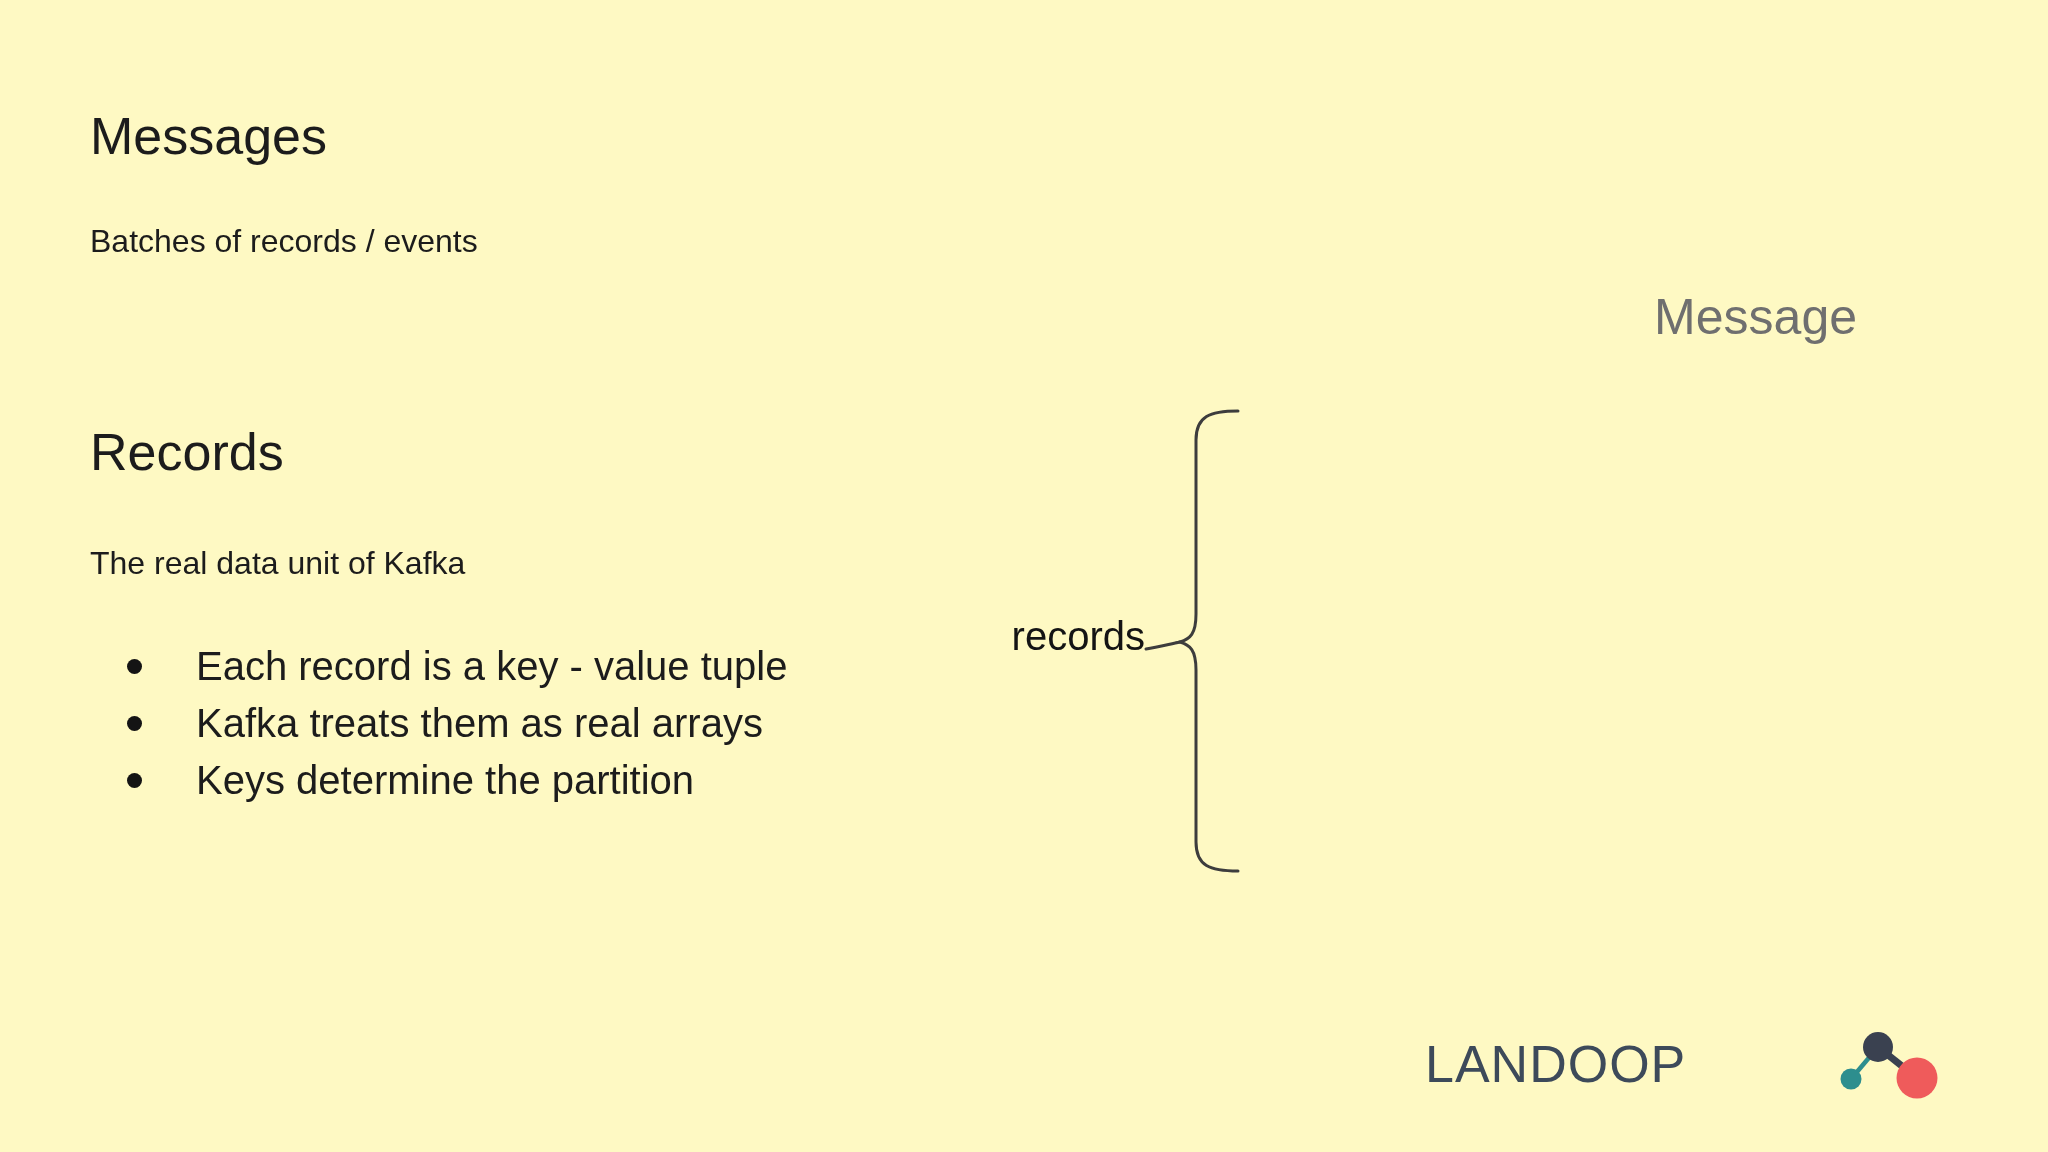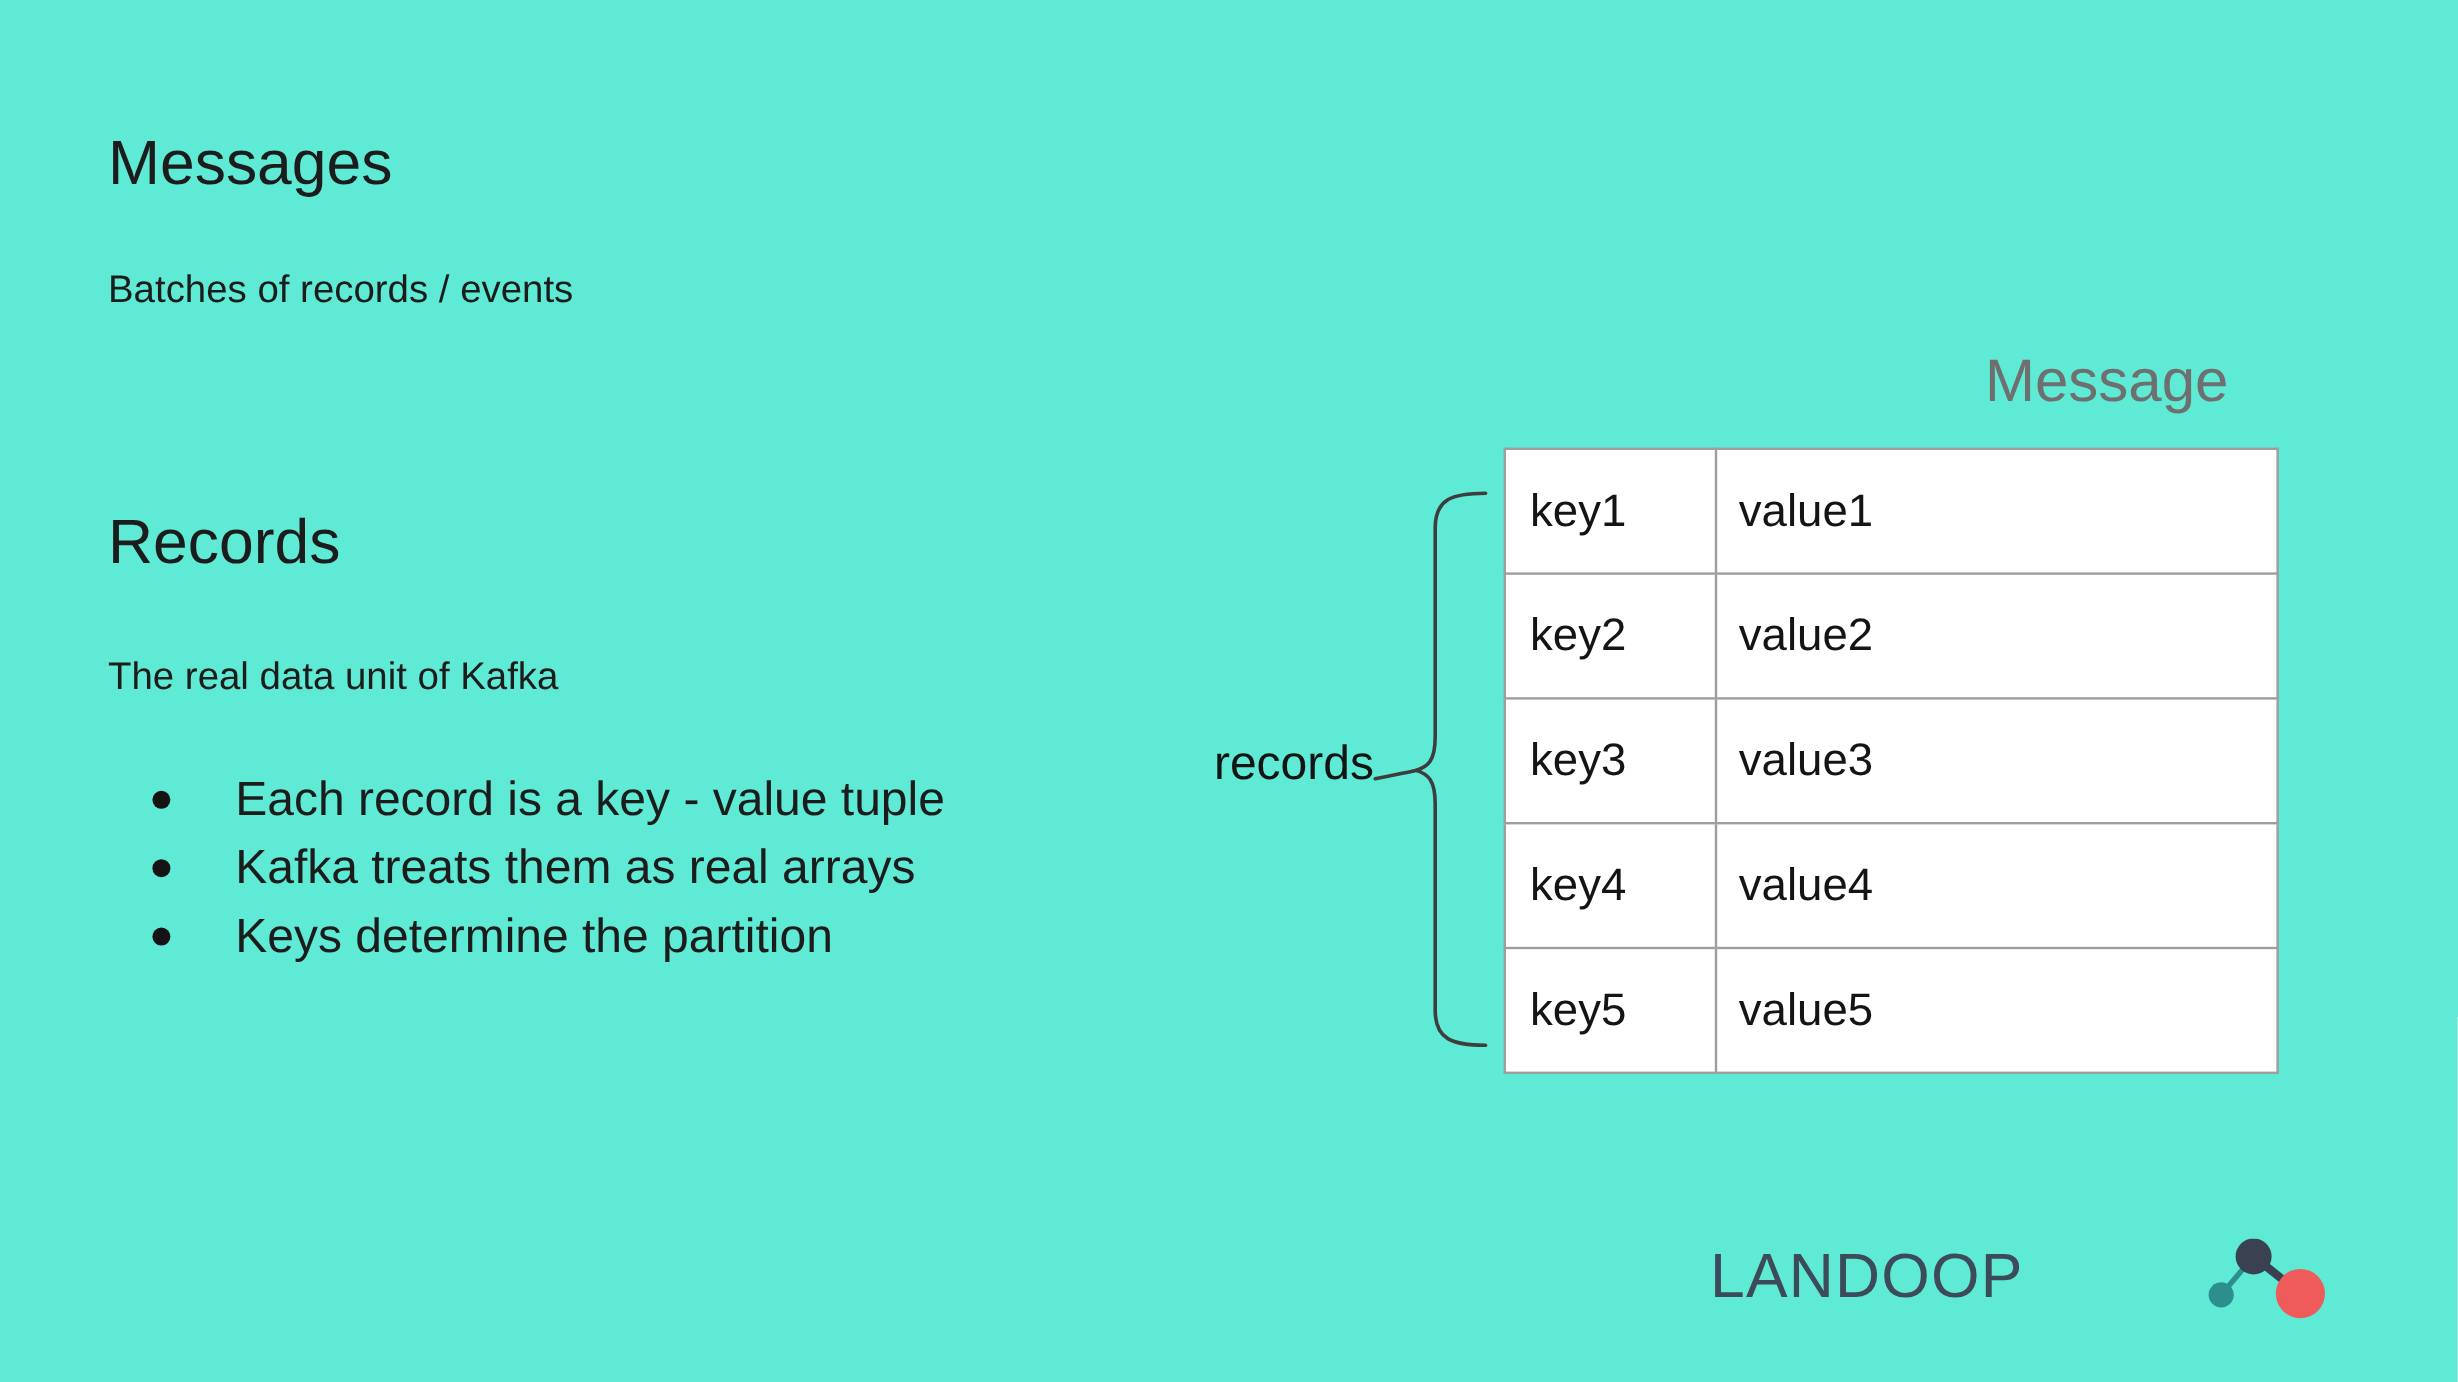--- a/index.html
+++ b/index.html
@@ -1,17 +1,17 @@
 <!DOCTYPE html>
 <html><head>
 <meta charset="utf-8">
 <style>
   html,body { margin:0; padding:0; background:#e8e8e8; }
   .slide {
-    position:relative; width:2048px; height:1152px; background:#5eead4;
+    position:relative; width:2048px; height:1152px; background:#fef9c3;
     font-family:"Liberation Sans", sans-serif; color:#1c1c1c; overflow:hidden;
   }
   .abs { position:absolute; }
   .heading { font-size:52px; line-height:1; font-weight:400; }
   .subtext { font-size:32px; line-height:1.2; font-weight:400; }
 
   
   .bullets { list-style:none; margin:0; padding:0; position:absolute; left:120px; top:638px; }
   .bullet { display:flex; align-items:flex-start; }
   .bullet .dot {
@@ -84,44 +84,20 @@
   <div class="diagram-title">Message</div>
 
   <div class="records-label">records</div>
 
   <svg class="brace-svg" viewBox="0 0 120 466" xmlns="http://www.w3.org/2000/svg">
     <path d="M 98 3 C 70 3 56 8 56 32 L 56 206 C 56 226 50 231 40 234
              C 50 237 56 242 56 262 L 56 434 C 56 458 70 463 98 463" stroke="#3d3d3d"></path>
     <path d="M 6 241 C 18 239 30 236 40 234" stroke="#3d3d3d"></path>
   </svg>
 
-  <table class="msg-table">
-    <tbody>
-      <tr>
-        <td class="key">key1</td>
-        <td class="val">value1</td>
-      </tr>
-      <tr>
-        <td class="key">key2</td>
-        <td class="val">value2</td>
-      </tr>
-      <tr>
-        <td class="key">key3</td>
-        <td class="val">value3</td>
-      </tr>
-      <tr>
-        <td class="key">key4</td>
-        <td class="val">value4</td>
-      </tr>
-      <tr>
-        <td class="key">key5</td>
-        <td class="val">value5</td>
-      </tr>
-    </tbody>
-  </table>
 
   <div class="logo-text">LANDOOP</div>
 
   <svg class="logo-icon" viewBox="0 0 116 92" xmlns="http://www.w3.org/2000/svg">
     <line x1="19" y1="47" x2="46" y2="15" stroke-width="4.5" stroke="#2d8e8e"></line>
     <line x1="46" y1="15" x2="85" y2="46" stroke-width="7" stroke="#3a4150"></line>
     <circle cx="19" cy="47" r="10.5" fill="#2d8e8e"></circle>
     <circle cx="46" cy="15" r="15" fill="#3a4150"></circle>
     <circle cx="85" cy="46" r="20.5" fill="#ef5b5b"></circle>
   </svg>

